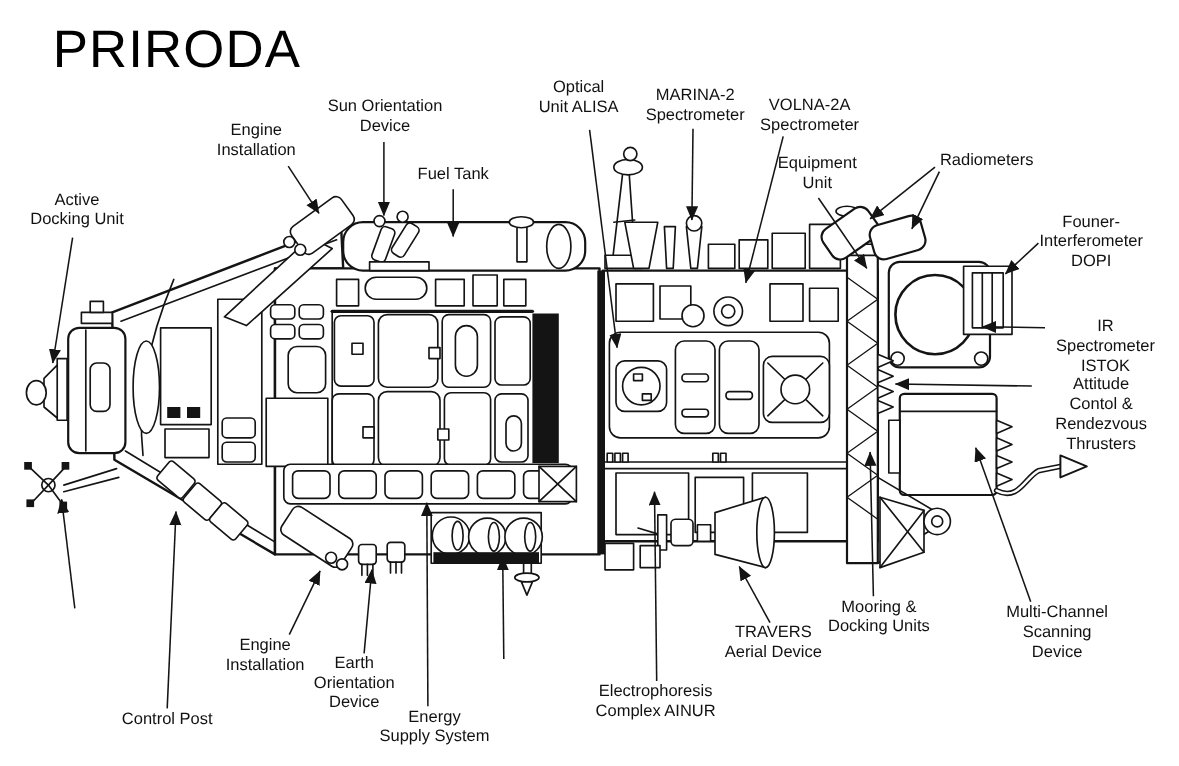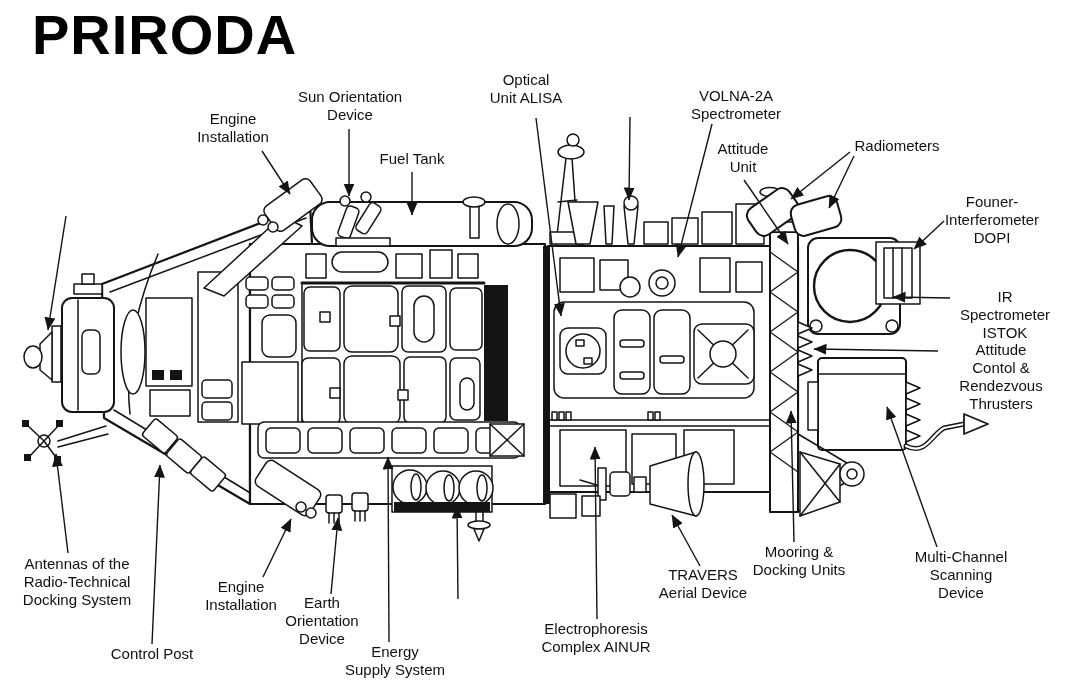--- a/index.html
+++ b/index.html
@@ -1,19 +1,19 @@
 <!DOCTYPE html>
 <html><head>
 <meta charset="utf-8">
 <style>
   html,body{margin:0;padding:0;background:#fff;}
   .page{position:relative;width:1072px;height:696px;background:#fff;overflow:hidden;
         font-family:"Liberation Sans",sans-serif;color:#111;}
   .art{position:absolute;left:0;top:0;width:1072px;height:696px;}
-  .title{position:absolute;left:32px;top:2px;margin:0;font-weight:700;font-size:56px;
+  .title{position:absolute;left:32px;top:2px;margin:16px;font-weight:400;font-size:48px;
          letter-spacing:1px;color:#000;font-family:"Liberation Sans",sans-serif;}
   .label{position:absolute;transform:translateX(-50%);text-align:center;
          font-size:15px;line-height:1.2;white-space:pre-line;color:#111;}
 </style>
 </head>
 <body>
 
 <div class="page">
 
 <svg class="art" viewBox="0 0 1072 696">
@@ -317,30 +317,34 @@
     <line x1="389" y1="642" x2="388" y2="457" marker-end="url(#ah)"></line>
     <line x1="331" y1="594" x2="338" y2="518" marker-end="url(#ah)"></line>
     <line x1="263" y1="577" x2="291" y2="519" marker-end="url(#ah)"></line>
     <line x1="152" y1="644" x2="160" y2="465" marker-end="url(#ah)"></line>
     <line x1="68" y1="553" x2="56" y2="454" marker-end="url(#ah)"></line>
   </g>
 </svg>
 
 <h1 class="title">PRIRODA</h1>
 
+<div class="label" style="left:70px;top:173px">Active
+Docking Unit</div>
 <div class="label" style="left:233px;top:110px">Engine
 Installation</div>
 <div class="label" style="left:350px;top:88px">Sun Orientation
 Device</div>
 <div class="label" style="left:412px;top:150px">Fuel Tank</div>
 <div class="label" style="left:526px;top:71px">Optical
 Unit ALISA</div>
+<div class="label" style="left:632px;top:78px">MARINA-2
+Spectrometer</div>
 <div class="label" style="left:736px;top:87px">VOLNA-2A
 Spectrometer</div>
-<div class="label" style="left:743px;top:140px">Attitude
+<div class="label" style="left:743px;top:140px">Equipment
 Unit</div>
 <div class="label" style="left:897px;top:137px">Radiometers</div>
 <div class="label" style="left:992px;top:193px">Founer-
 Interferometer
 DOPI</div>
 <div class="label" style="left:1005px;top:288px">IR Spectrometer
 ISTOK</div>
 <div class="label" style="left:961px;top:548px">Multi-Channel
 Scanning Device</div>
 <div class="label" style="left:1001px;top:341px">Attitude Contol &amp;
@@ -353,17 +357,14 @@
 <div class="label" style="left:596px;top:620px">Electrophoresis
 Complex AINUR</div>
 <div class="label" style="left:395px;top:643px">Energy
 Supply System</div>
 <div class="label" style="left:322px;top:594px">Earth
 Orientation
 Device</div>
 <div class="label" style="left:241px;top:578px">Engine
 Installation</div>
 <div class="label" style="left:152px;top:645px">Control Post</div>
-<div class="label" style="left:77px;top:555px">Antennas of the
-Radio-Technical
-Docking System</div>
 
 </div>
 
 </body></html>

